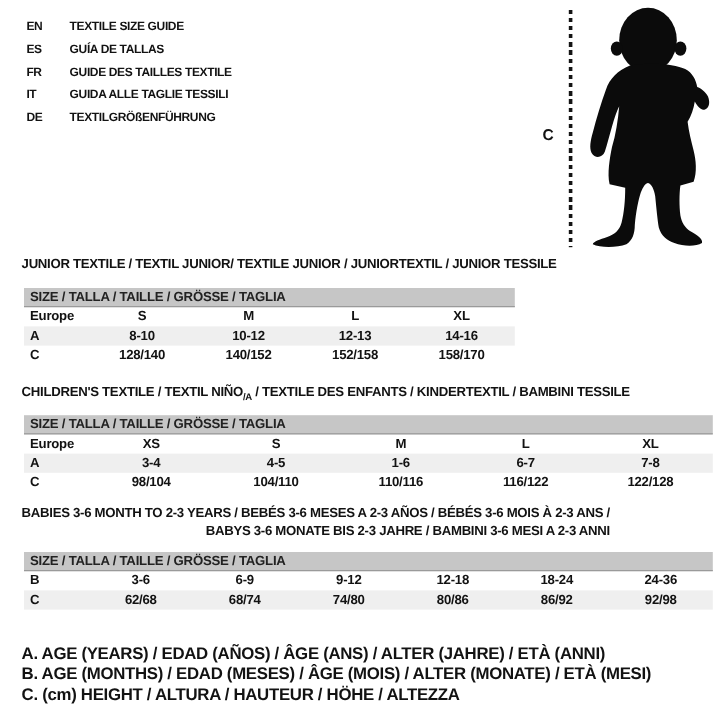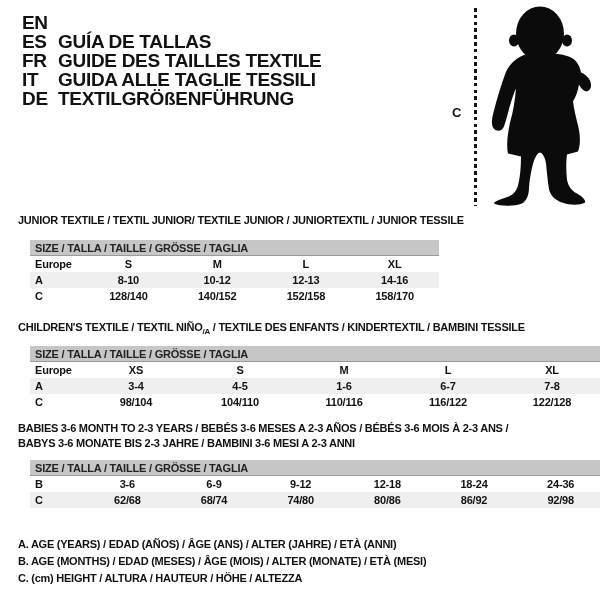--- a/index.html
+++ b/index.html
@@ -3,54 +3,55 @@
 <meta charset="utf-8">
 <style>
   html,body{margin:0;padding:0;background:#fff;}
   body{width:600px;height:600px;position:relative;overflow:hidden;
        font-family:"Liberation Sans", sans-serif;color:#121212;
        -webkit-font-smoothing:antialiased;}
   .abs{position:absolute;}
 
   
   .lang-block{left:22px;top:13px;}
-  .lang-row{display:flex;font-size:19px;font-weight:700;line-height:19px;letter-spacing:-0.3px;}
+  .lang-row{display:flex;font-size:10px;font-weight:700;line-height:19px;letter-spacing:-0.3px;}
   .lang-code{width:36px;}
   
   .dotted-line{left:474px;top:8px;width:2.6px;height:198px;
     background:repeating-linear-gradient(#141414 0 3.6px, transparent 3.6px 6.8px);}
   .figure-label{left:452px;top:105px;font-size:13px;font-weight:700;}
   .baby-svg{left:483px;top:4px;}
 
   
-  .sec-title{font-size:11px;font-weight:700;letter-spacing:-0.25px;line-height:15px;white-space:nowrap;}
+  .sec-title{font-size:11px;font-weight:700;letter-spacing:-0.25px;line-height:15px;white-space:nowrap;text-align:right;}
   .sub{font-size:8px;vertical-align:-3px;font-weight:700;}
 
   
-  .tbl{left:30px;font-size:11px;font-weight:700;letter-spacing:-0.2px;}
+  .tbl{left:20px;font-size:11px;font-weight:700;letter-spacing:-0.2px;}
   .tbar{height:16px;background:#c6c6c6;border-bottom:1px solid #9a9a9a;
         display:flex;align-items:center;padding-left:5px;box-sizing:border-box;
         font-size:11px;font-weight:700;color:#222;}
   .trow{display:grid;height:16px;align-items:center;}
   .trow.alt{background:#efefef;}
   .cols4{grid-template-columns:54px repeat(4,1fr);}
   .cols5{grid-template-columns:54px repeat(5,1fr);}
   .cols6{grid-template-columns:54px repeat(6,1fr);}
   .tlabel{padding-left:5px;}
   .tcell{text-align:center;}
 
   
-  .legend{left:18px;top:536px;font-size:11px;font-weight:700;letter-spacing:-0.25px;line-height:17px;}
+  .legend{left:18px;top:536px;font-size:14px;font-weight:700;letter-spacing:-0.25px;line-height:17px;}
 </style>
 </head>
 <body>
 
 <div class="abs lang-block">
   <div class="lang-row">
     <span class="lang-code">EN</span>
+    <span>TEXTILE SIZE GUIDE</span>
   </div>
   <div class="lang-row">
     <span class="lang-code">ES</span>
     <span>GUÍA DE TALLAS</span>
   </div>
   <div class="lang-row">
     <span class="lang-code">FR</span>
     <span>GUIDE DES TAILLES TEXTILE</span>
   </div>
   <div class="lang-row">

